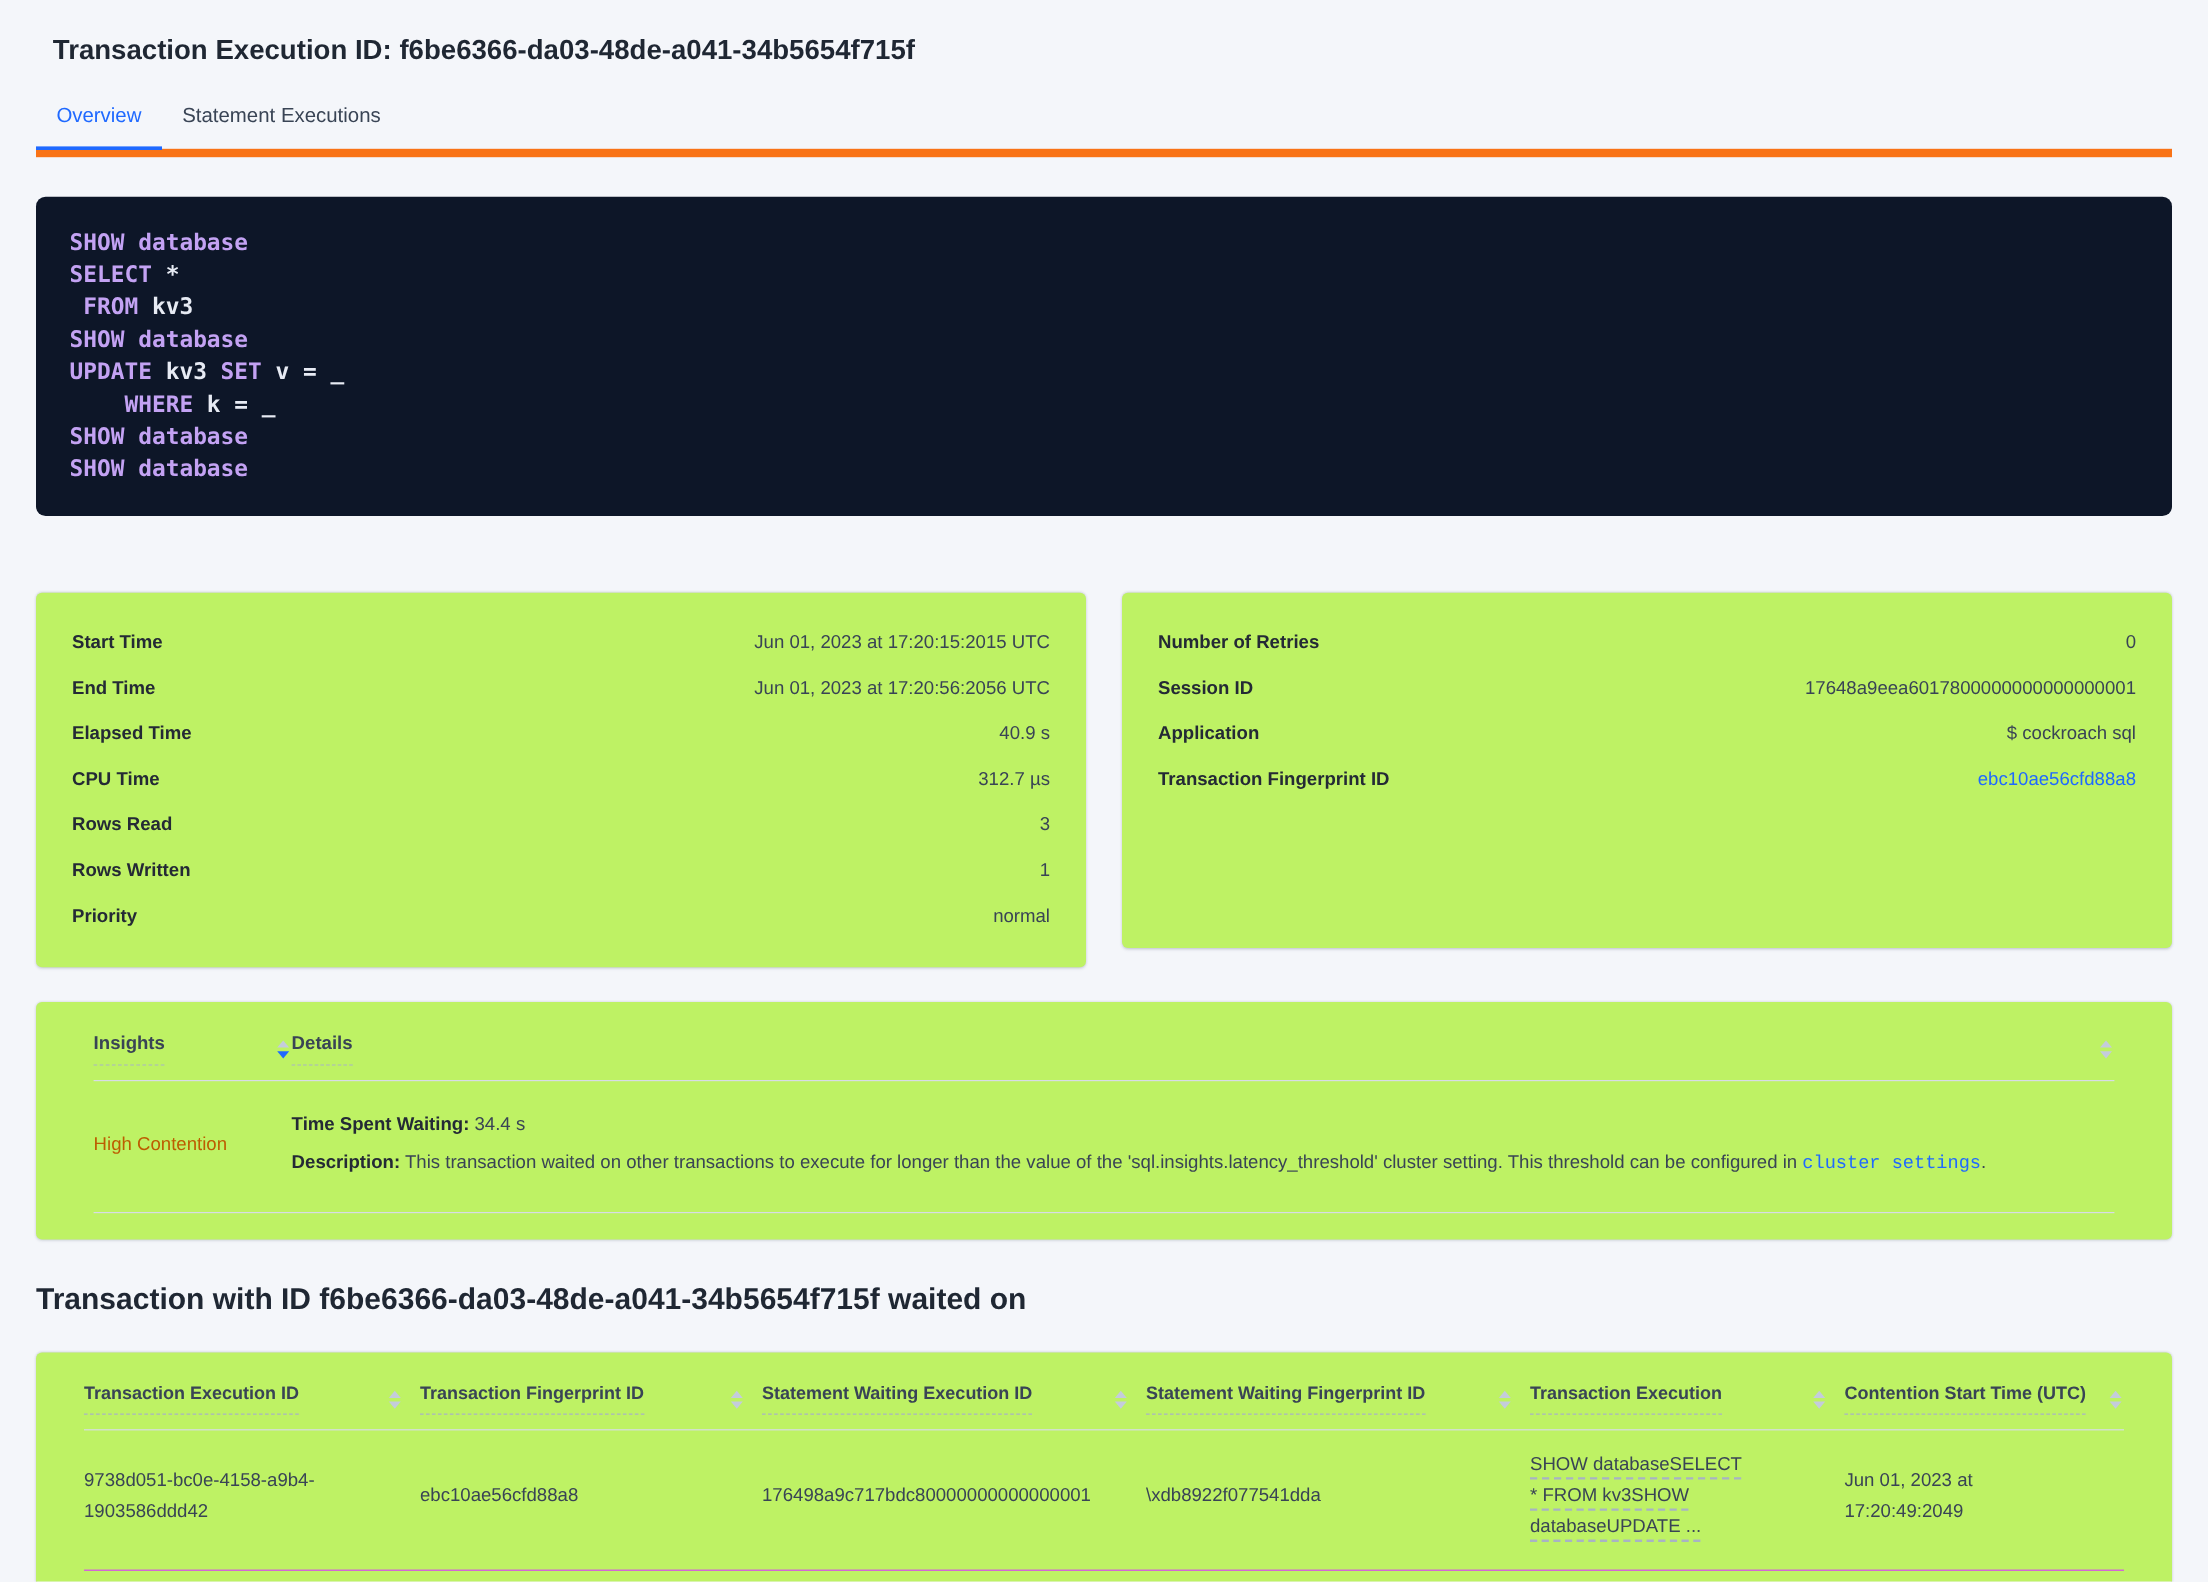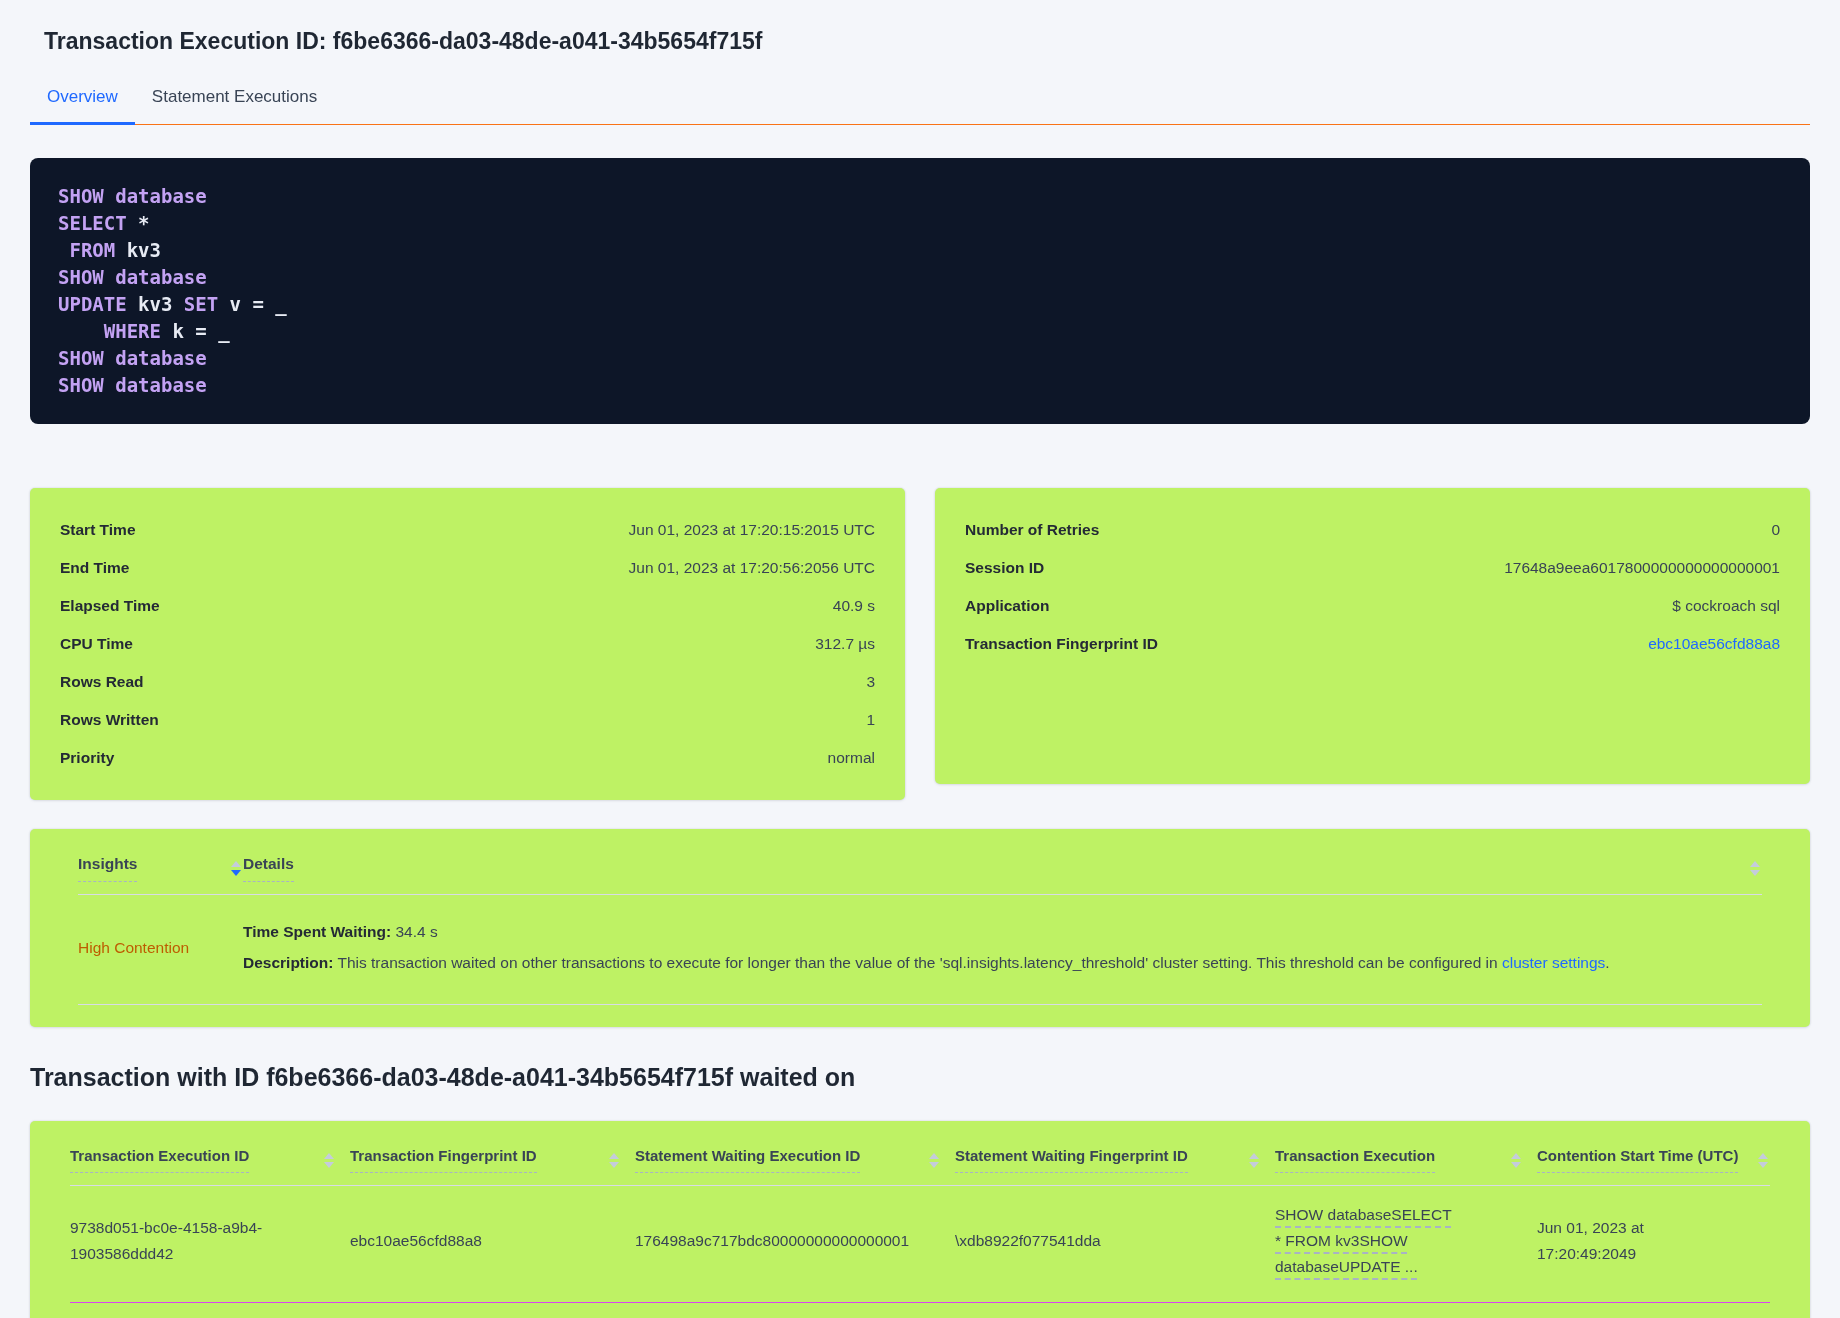--- a/index.html
+++ b/index.html
@@ -7,21 +7,21 @@
   body {
     width:1840px; height:1318px; overflow:hidden;
     background:#f4f6fa;
     font-family:"Liberation Sans","DejaVu Sans",sans-serif;
     color:#242a35;
   }
   .page { padding:14px 30px 0; }
 
   .title { font-size:23px; font-weight:700; margin:14px; color:#1f2733; }
 
-  .tabs { display:flex; margin-top:24px; border-bottom:1px solid #f97316; }
+  .tabs { display:flex; margin-top:24px; border-bottom:7px solid #f97316; }
   .tab { font-size:17px; padding:8px 17px 15px; color:#394455; cursor:pointer; }
   .tab.active { color:var(--accent,#1f69ff); border-bottom:3px solid var(--accent,#1f69ff); margin-bottom:-1px; }
 
   .sql-box {
     margin-top:33px; background:var(--codebg,#0d1628); border-radius:8px;
     padding:25px 28px;
     font-family:"DejaVu Sans Mono","Liberation Mono",monospace;
     font-size:19px; font-weight:700; line-height:27px;
   }
   .sql-line { white-space:pre; }
@@ -51,21 +51,21 @@
   .sort.active .down { border-top-color:var(--accent,#1f69ff); }
   .sort.far-right { margin-left:auto; }
   .t-divider { border-bottom:1px solid #d7dce6; margin-top:12px; }
 
   .ins-row { display:flex; align-items:center; padding:24px 0 28px;
              border-bottom:1px solid #d7dce6; font-size:15.5px; }
   .ins-name { width:165px; color:var(--orange,#bd5c00); flex-shrink:0; }
   .dline { color:#394455; line-height:26px; }
   .dline b { color:#242a35; }
   .dline + .dline { margin-top:5px; }
-  .inline-link { color:var(--accent,#1f69ff); text-decoration:none; cursor:pointer; }
+  .inline-link { color:var(--accent,#1f69ff); text-decoration:none; cursor:pointer;font-family:Liberation Mono, monospace; }
 
   .waited-heading { font-size:25px; font-weight:700; margin:36px 0 29px; color:#1f2733; }
 
   .waited-card { padding:0 40px 24px; }
   .wt-head, .wt-row { display:grid; grid-template-columns:280px 285px 320px 320px 262px 233px; }
   .wt-head { padding-top:26px; align-items:start; }
   .wt-hcell { display:flex; justify-content:space-between; align-items:center; padding-right:14px; }
   .wt-hcell.last { padding-right:0; }
   .wt-hcell .th-label { font-size:15px; }
   .wt-row { align-items:center; padding:16px 0 22px; border-bottom:1px solid #d946ef;

